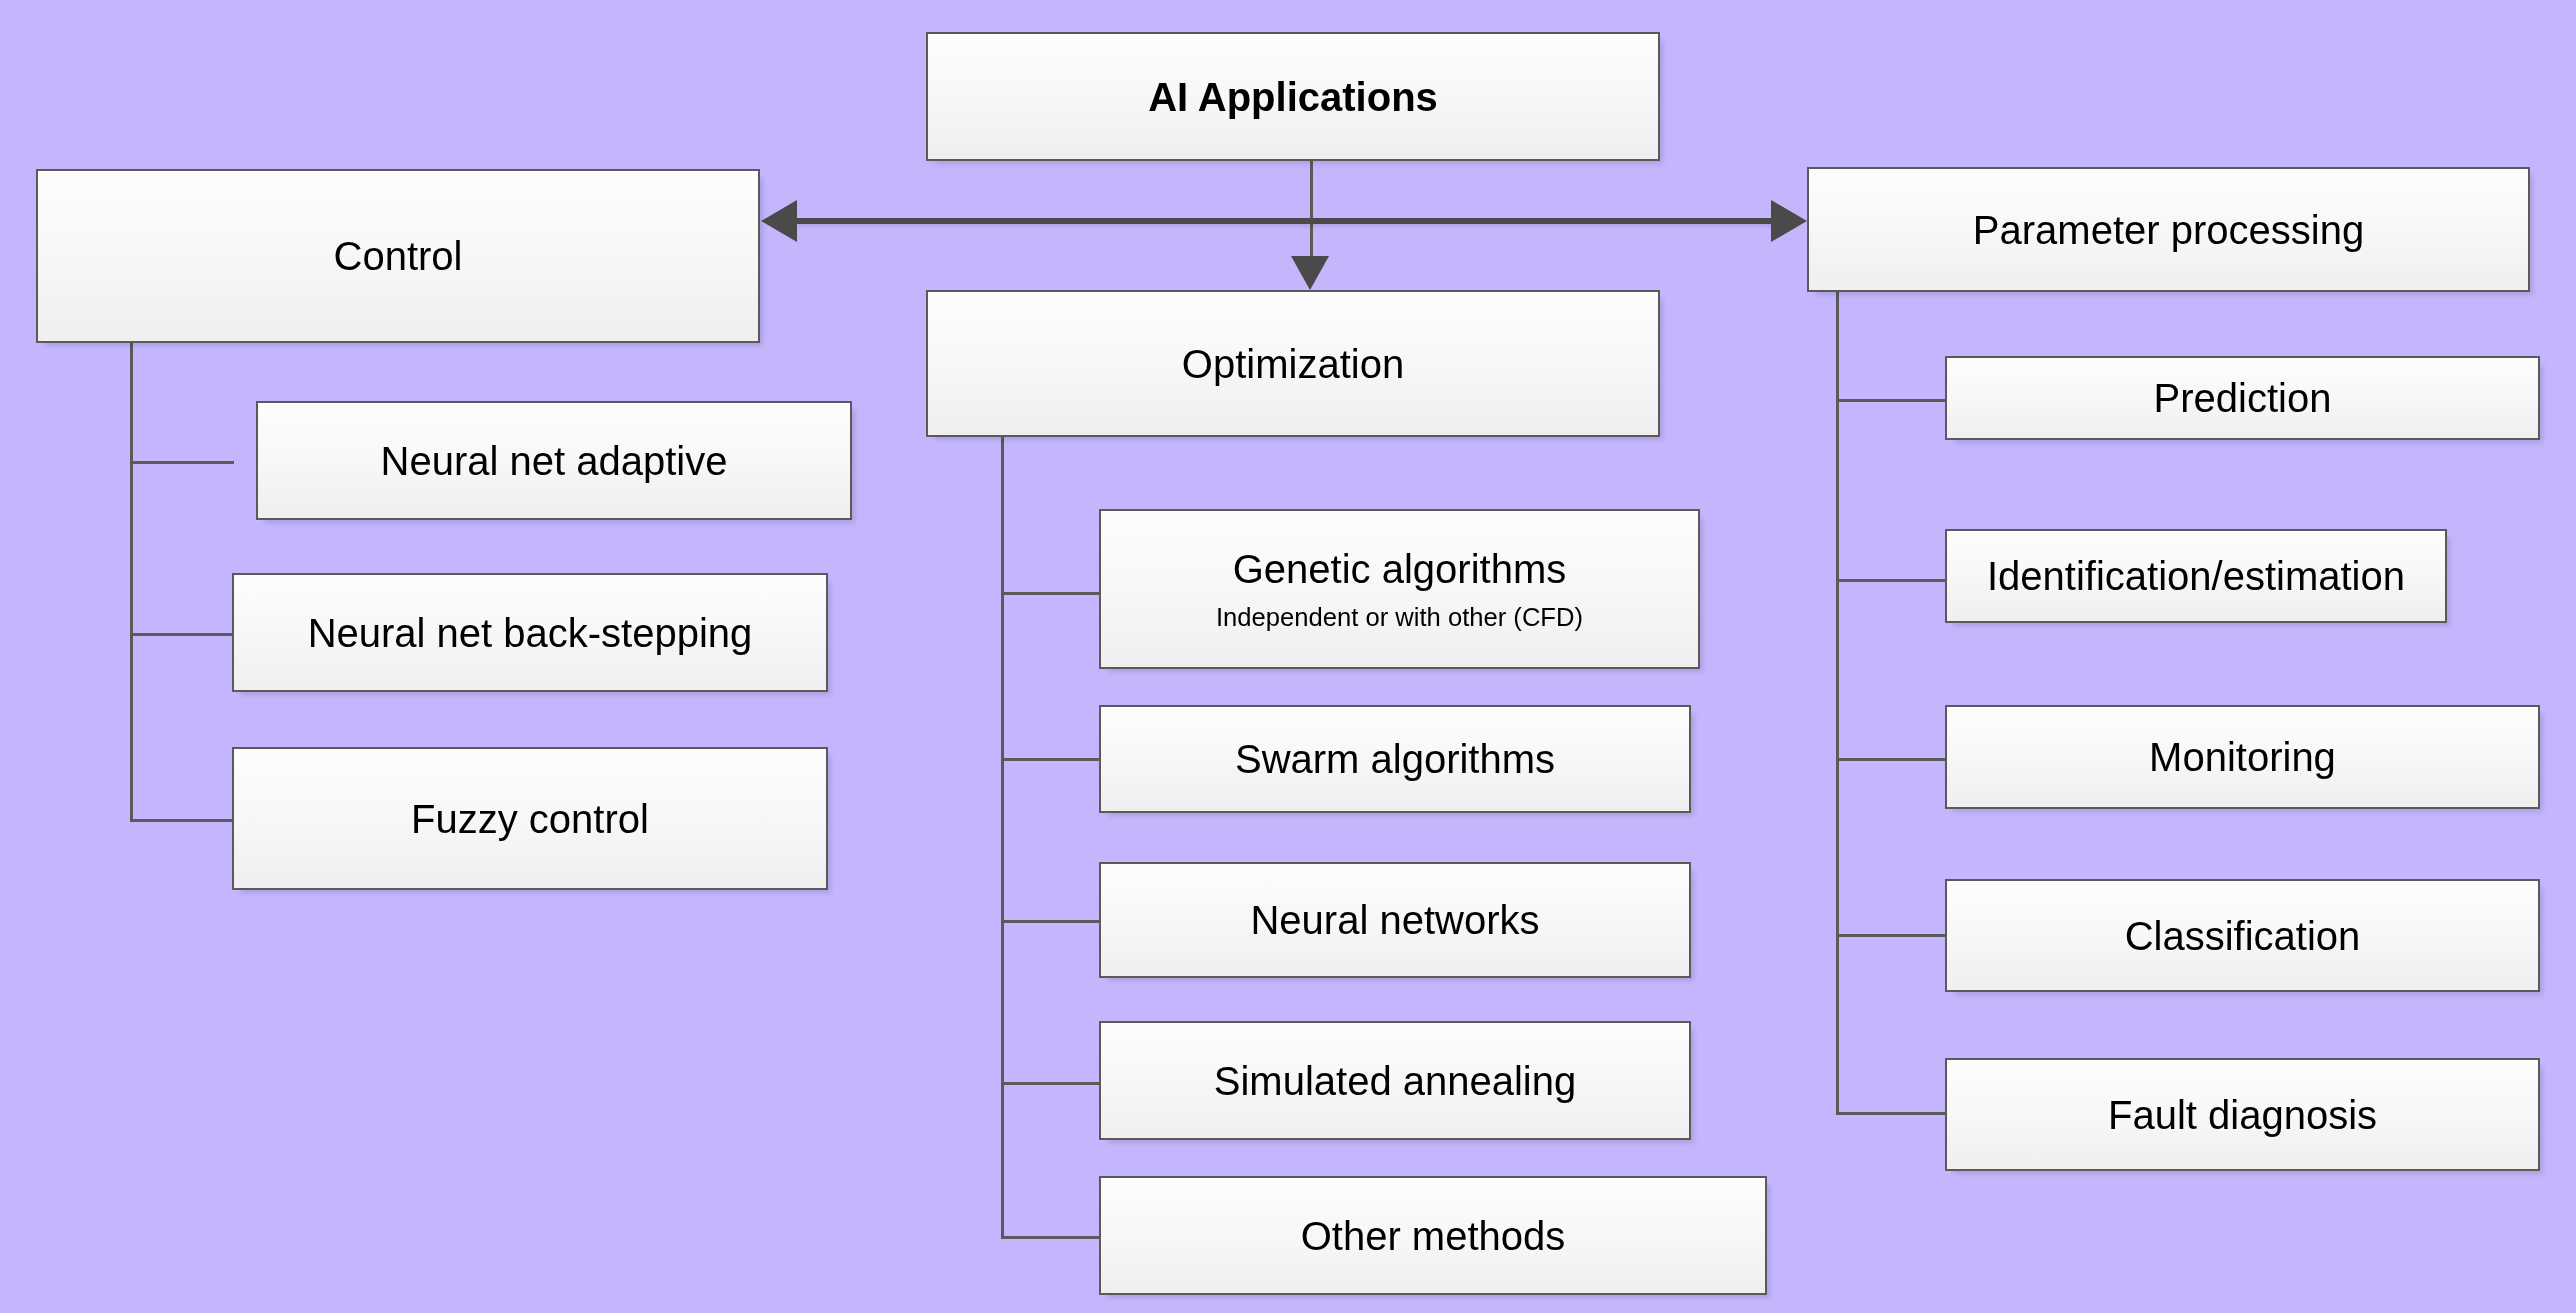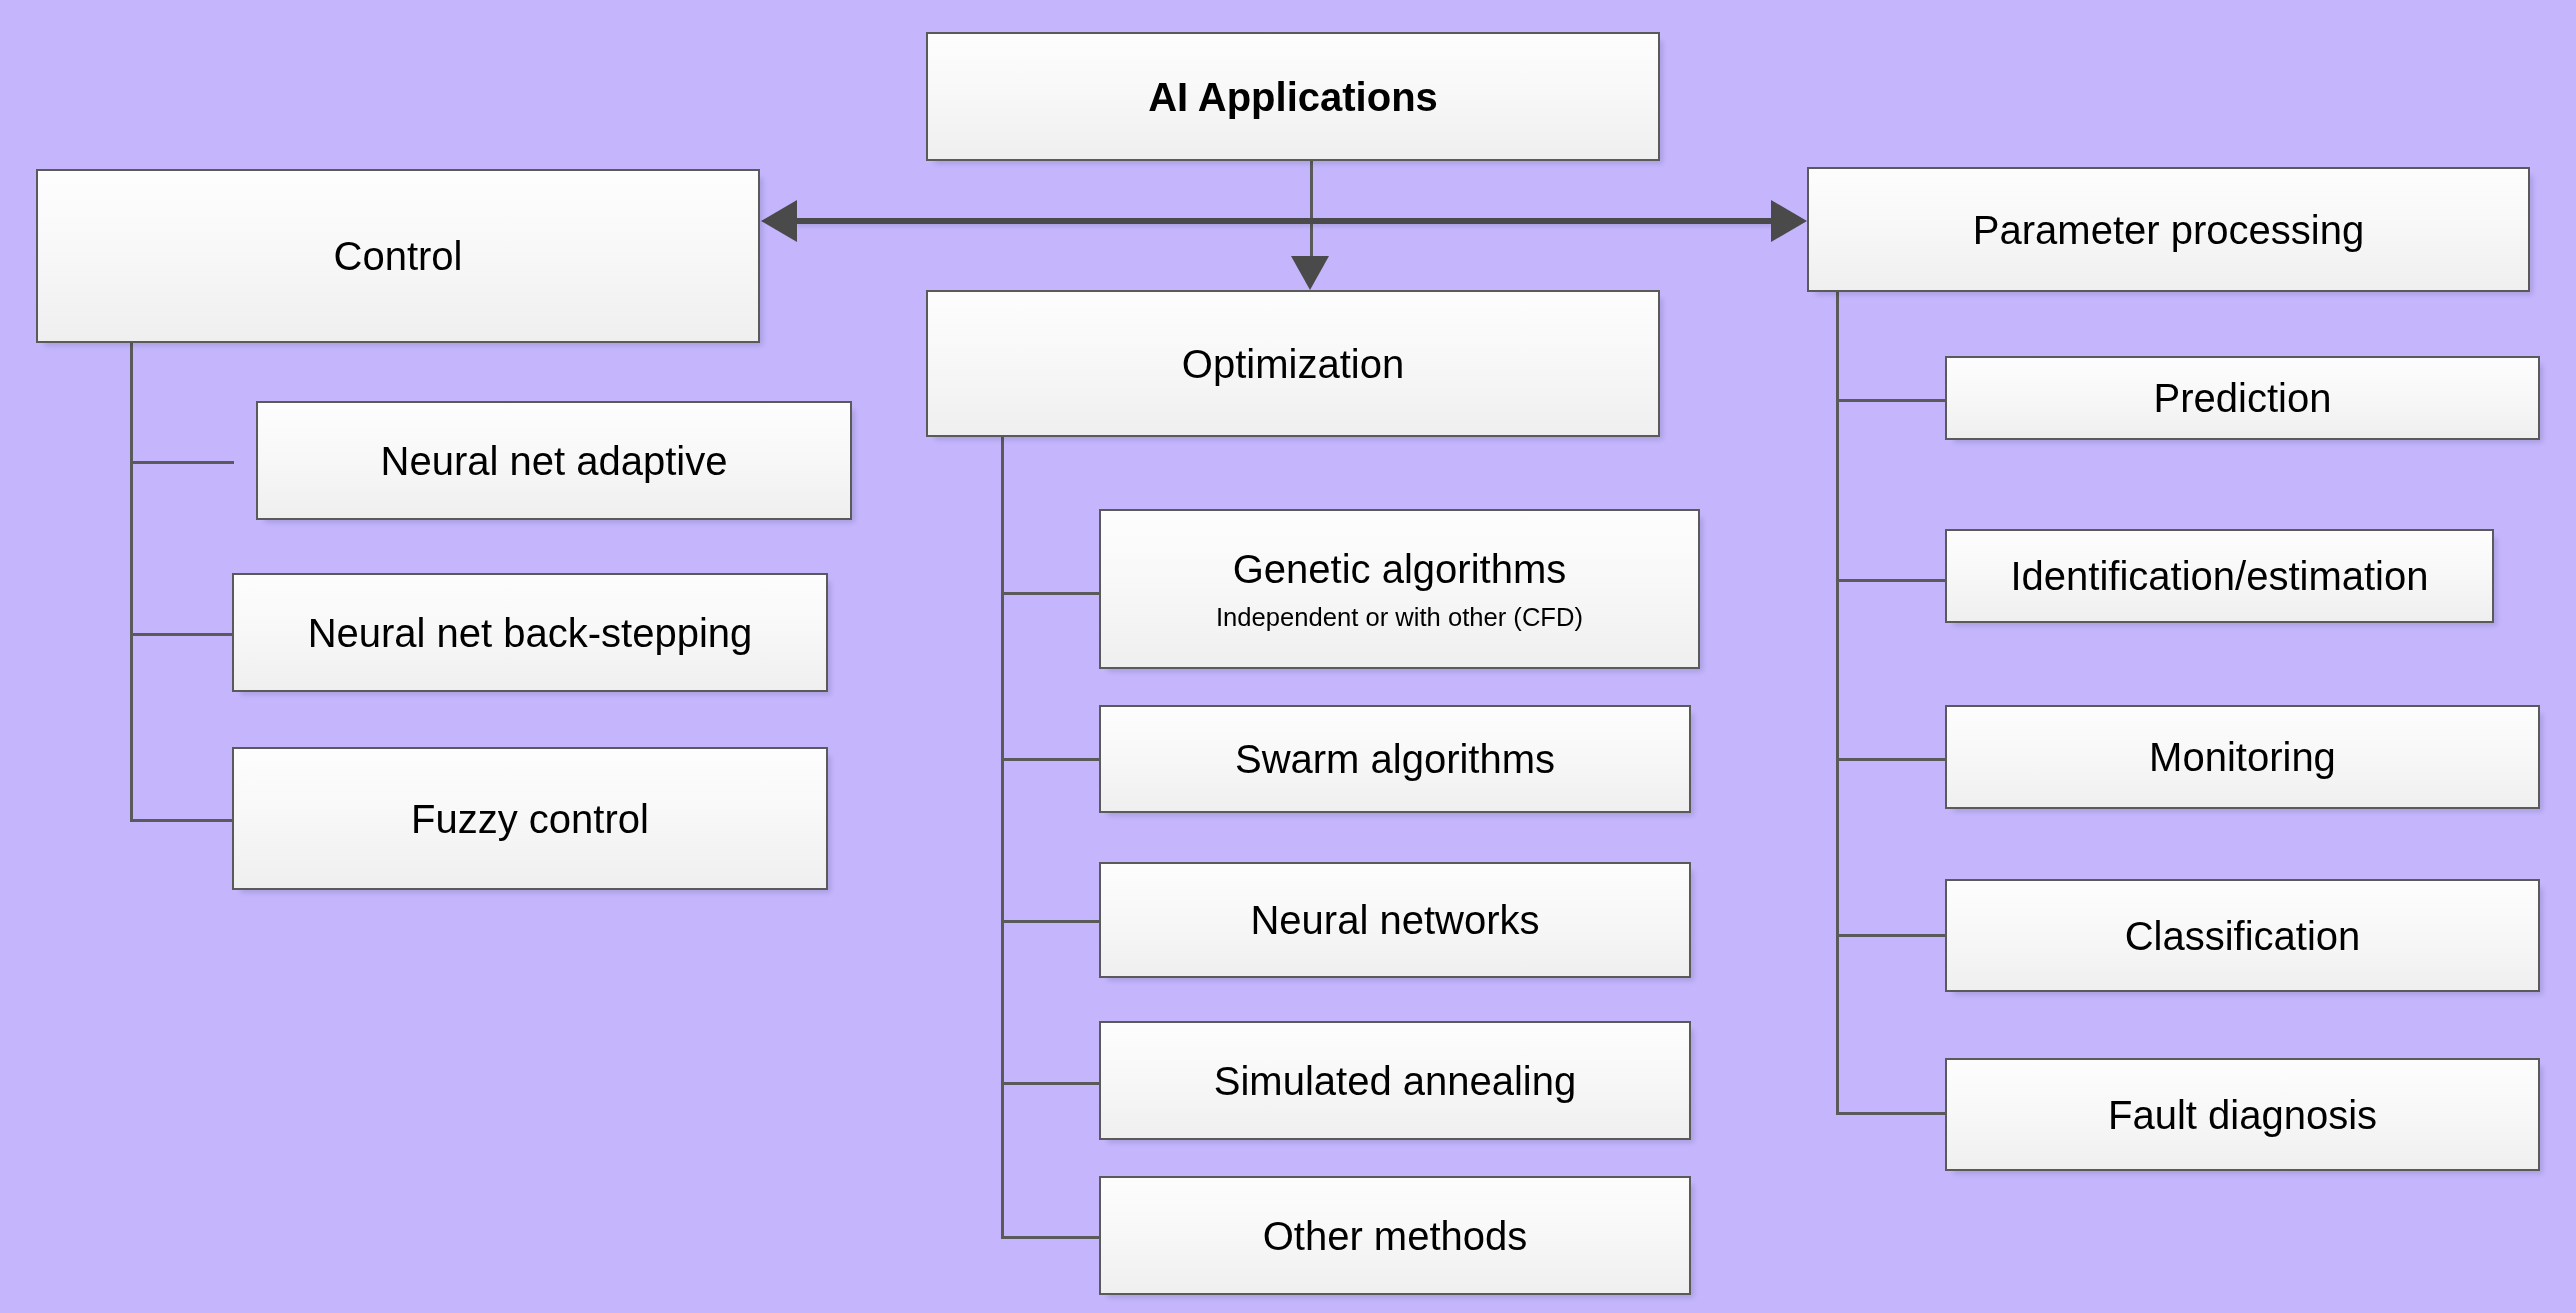--- a/index.html
+++ b/index.html
@@ -152,28 +152,28 @@
   </div>
   <div class="node" style="left:1099px; top:705px; width:592px; height:108px;">
     <div class="title">Swarm algorithms</div>
   </div>
   <div class="node" style="left:1099px; top:862px; width:592px; height:116px;">
     <div class="title">Neural networks</div>
   </div>
   <div class="node" style="left:1099px; top:1021px; width:592px; height:119px;">
     <div class="title">Simulated annealing</div>
   </div>
-  <div class="node" style="left:1099px; top:1176px; width:592px; height:119px;">
+  <div class="node" style="left:1099px; top:1176px; width:668px; height:119px;">
     <div class="title">Other methods</div>
   </div>
 
   <div class="node" style="left:1945px; top:356px; width:595px; height:84px;">
     <div class="title">Prediction</div>
   </div>
-  <div class="node" style="left:1945px; top:529px; width:549px; height:94px;">
+  <div class="node" style="left:1945px; top:529px; width:502px; height:94px;">
     <div class="title">Identification/estimation</div>
   </div>
   <div class="node" style="left:1945px; top:705px; width:595px; height:104px;">
     <div class="title">Monitoring</div>
   </div>
   <div class="node" style="left:1945px; top:879px; width:595px; height:113px;">
     <div class="title">Classification</div>
   </div>
   <div class="node" style="left:1945px; top:1058px; width:595px; height:113px;">
     <div class="title">Fault diagnosis</div>

